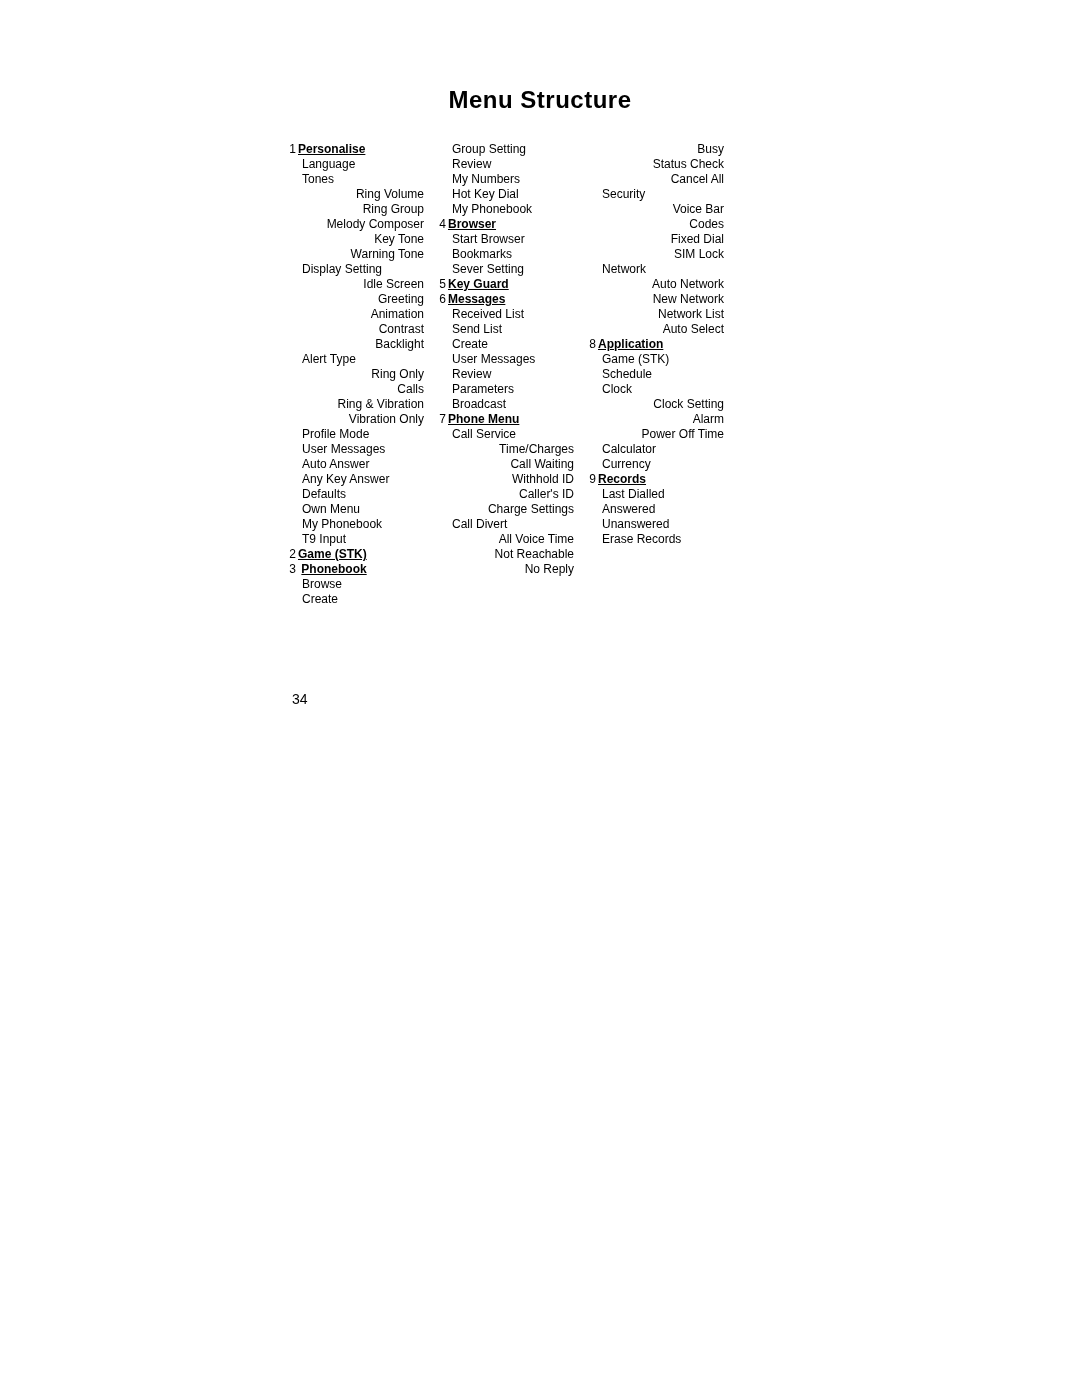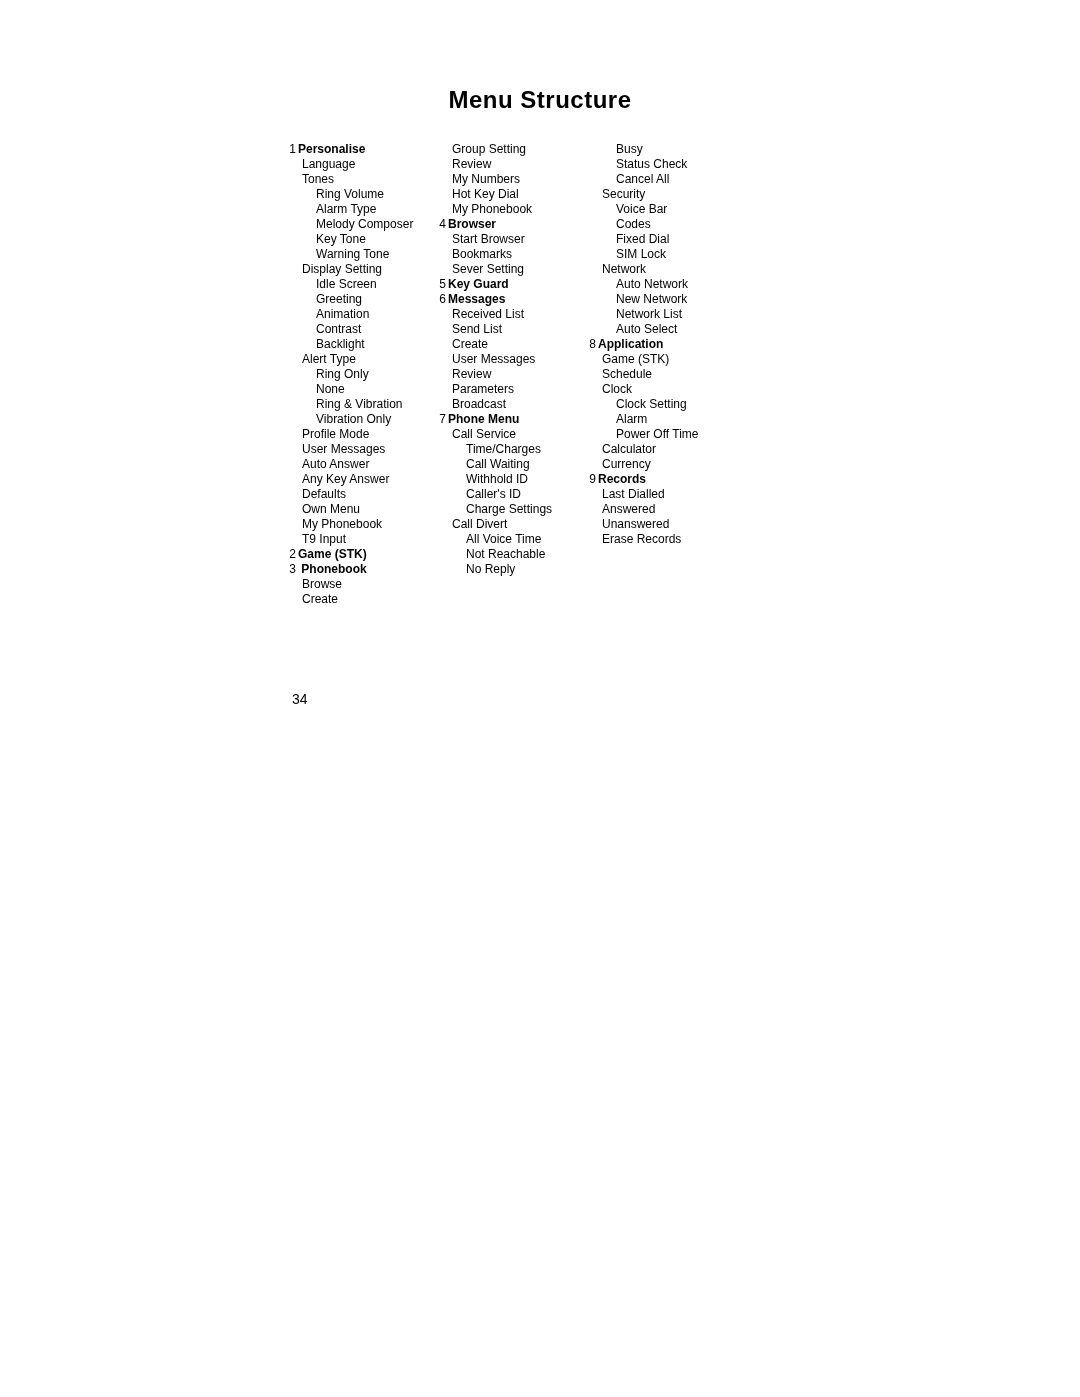--- a/index.html
+++ b/index.html
@@ -41,54 +41,55 @@
     white-space: nowrap;
   }
   .num {
     display: inline-block;
     width: 12px;
     text-align: right;
     margin-right: 2px;
   }
   .head {
     font-weight: bold;
+    text-decoration: underline;
   }
   .l1 { padding-left: 18px; }
-  .l2 { padding-left: 32px; }
+  .l2 { padding-left: 32px; text-align: right; }
   .page-number {
     position: absolute;
     top: 675px;
     left: 292px;
     font-size: 14px;
   }
 </style>
 </head>
 <body>
 
 <div class="page">
   <div class="title">Menu Structure</div>
   <div class="content" id="content">
       <div class="column">
         <div class="entry"><span class="num">1</span><span class="head">Personalise</span></div>
         <div class="entry l1"><span>Language</span></div>
         <div class="entry l1"><span>Tones</span></div>
         <div class="entry l2"><span>Ring Volume</span></div>
-        <div class="entry l2"><span>Alarm Type</span></div>
+        <div class="entry l2"><span>Ring Group</span></div>
         <div class="entry l2"><span>Melody Composer</span></div>
         <div class="entry l2"><span>Key Tone</span></div>
         <div class="entry l2"><span>Warning Tone</span></div>
         <div class="entry l1"><span>Display Setting</span></div>
         <div class="entry l2"><span>Idle Screen</span></div>
         <div class="entry l2"><span>Greeting</span></div>
         <div class="entry l2"><span>Animation</span></div>
         <div class="entry l2"><span>Contrast</span></div>
         <div class="entry l2"><span>Backlight</span></div>
         <div class="entry l1"><span>Alert Type</span></div>
         <div class="entry l2"><span>Ring Only</span></div>
-        <div class="entry l2"><span>None</span></div>
+        <div class="entry l2"><span>Calls</span></div>
         <div class="entry l2"><span>Ring &amp; Vibration</span></div>
         <div class="entry l2"><span>Vibration Only</span></div>
         <div class="entry l1"><span>Profile Mode</span></div>
         <div class="entry l1"><span>User Messages</span></div>
         <div class="entry l1"><span>Auto Answer</span></div>
         <div class="entry l1"><span>Any Key Answer</span></div>
         <div class="entry l1"><span>Defaults</span></div>
         <div class="entry l1"><span>Own Menu</span></div>
         <div class="entry l1"><span>My Phonebook</span></div>
         <div class="entry l1"><span>T9 Input</span></div>

